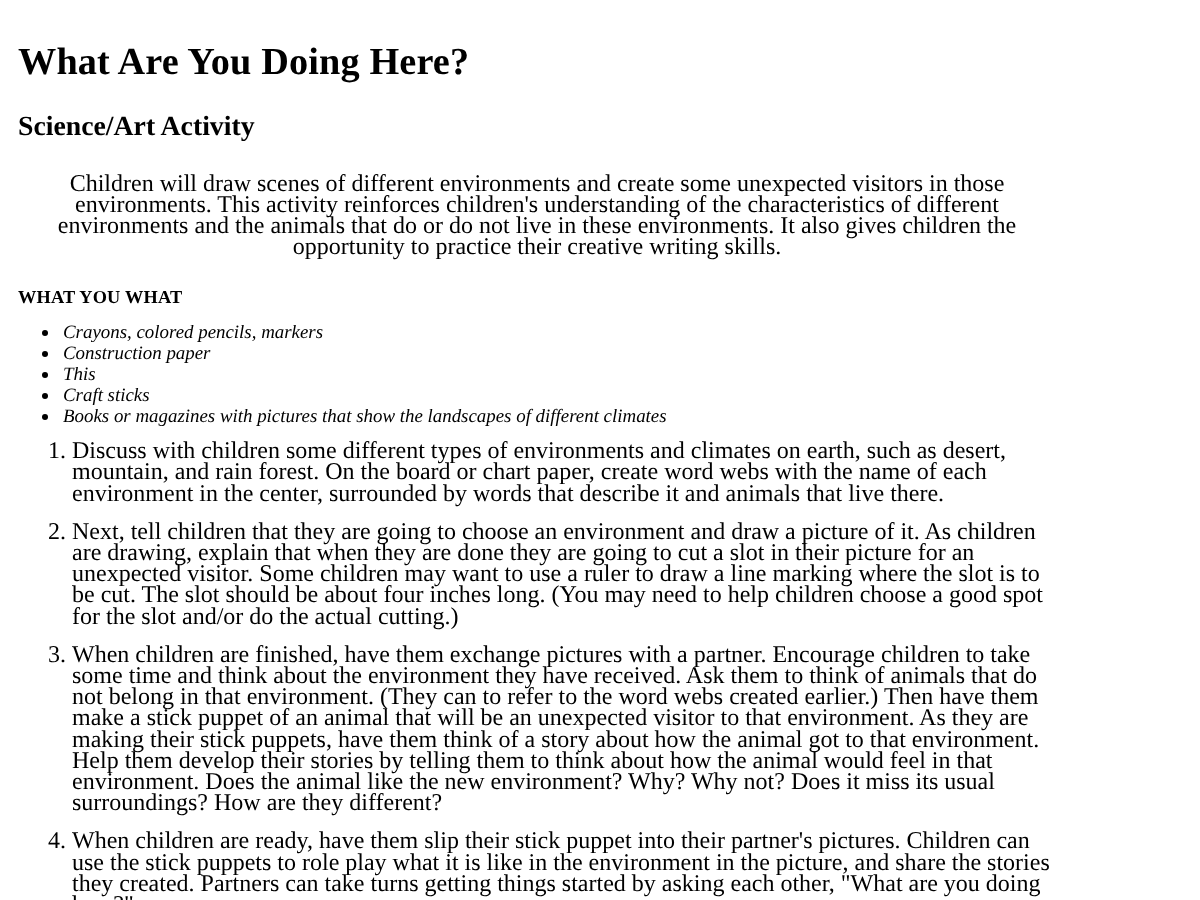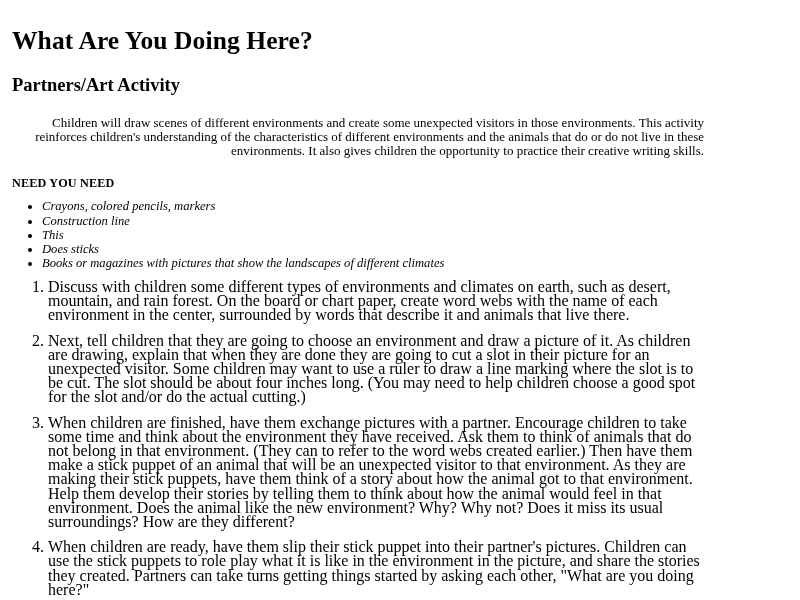--- a/index.html
+++ b/index.html
@@ -32,24 +32,24 @@
   }
 
   h2.doc-subtitle {
     font-size: 18.5px;
     font-weight: bold;
     line-height: 1.15;
     margin: 19px 0 0 0;
   }
 
   p.intro {
-    font-size: 13px;
+    font-size: 16px;
     line-height: 14.2px;
     margin: 20px 0 0 0;
-    text-align: right;
+    text-align: center;
   }
 
   h3.section-heading {
     font-size: 12.2px;
     font-weight: bold;
     line-height: 14px;
     margin: 18px 0 0 0;
     letter-spacing: 0.15px;
   }
 
@@ -88,31 +88,31 @@
     letter-spacing: 0.15px;
   }
 </style>
 </head>
 <body>
 
 <div class="page">
 
   <h1 class="doc-title">What Are You Doing Here?</h1>
 
-  <h2 class="doc-subtitle">Partners/Art Activity</h2>
+  <h2 class="doc-subtitle">Science/Art Activity</h2>
 
   <p class="intro">Children will draw scenes of different environments and create some unexpected visitors in those environments. This activity reinforces children's understanding of the characteristics of different environments and the animals that do or do not live in these environments. It also gives children the opportunity to practice their creative writing skills.</p>
 
-  <h3 class="section-heading">NEED YOU NEED</h3>
+  <h3 class="section-heading">WHAT YOU WHAT</h3>
 
   <ul class="needs-list">
     <li>Crayons, colored pencils, markers</li>
-    <li>Construction line</li>
+    <li>Construction paper</li>
     <li>This</li>
-    <li>Does sticks</li>
+    <li>Craft sticks</li>
     <li>Books or magazines with pictures that show the landscapes of different climates</li>
   </ul>
 
 
   <ol class="steps-list">
     <li>Discuss with children some different types of environments and climates on earth, such as desert, mountain, and rain forest. On the board or chart paper, create word webs with the name of each environment in the center, surrounded by words that describe it and animals that live there.</li>
     <li>Next, tell children that they are going to choose an environment and draw a picture of it. As children are drawing, explain that when they are done they are going to cut a slot in their picture for an unexpected visitor. Some children may want to use a ruler to draw a line marking where the slot is to be cut. The slot should be about four inches long. (You may need to help children choose a good spot for the slot and/or do the actual cutting.)</li>
     <li>When children are finished, have them exchange pictures with a partner. Encourage children to take some time and think about the environment they have received. Ask them to think of animals that do not belong in that environment. (They can to refer to the word webs created earlier.) Then have them make a stick puppet of an animal that will be an unexpected visitor to that environment. As they are making their stick puppets, have them think of a story about how the animal got to that environment. Help them develop their stories by telling them to think about how the animal would feel in that environment. Does the animal like the new environment? Why? Why not? Does it miss its usual surroundings? How are they different?</li>
     <li>When children are ready, have them slip their stick puppet into their partner's pictures. Children can use the stick puppets to role play what it is like in the environment in the picture, and share the stories they created. Partners can take turns getting things started by asking each other, "What are you doing here?"</li>
   </ol>

